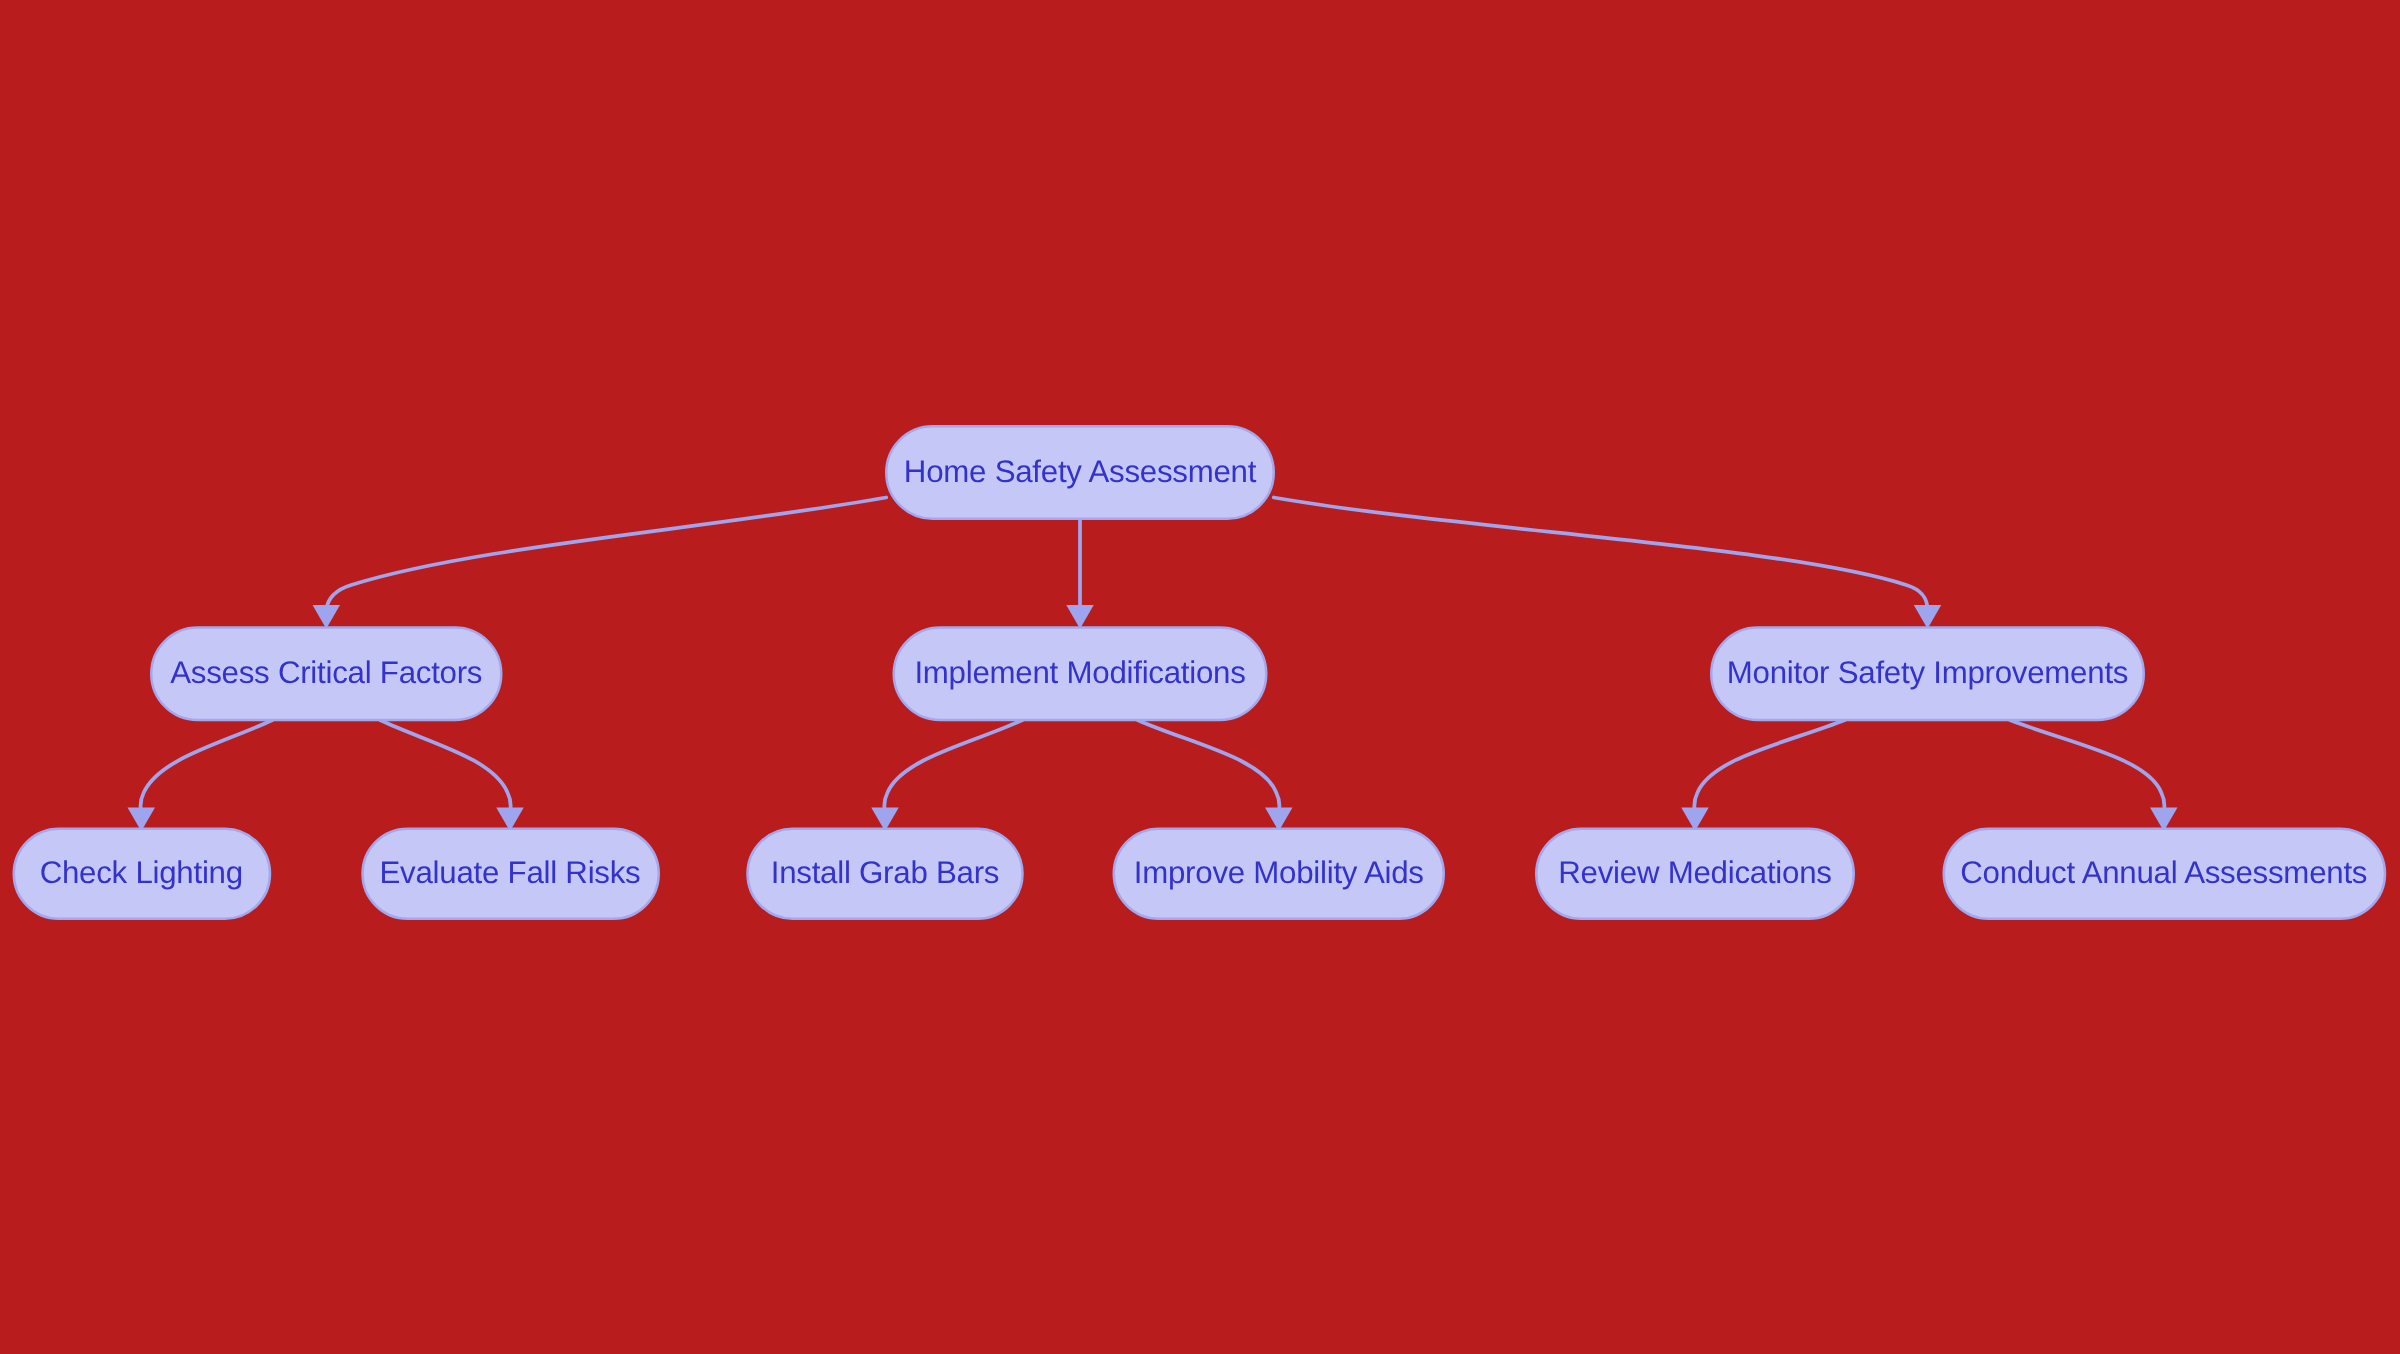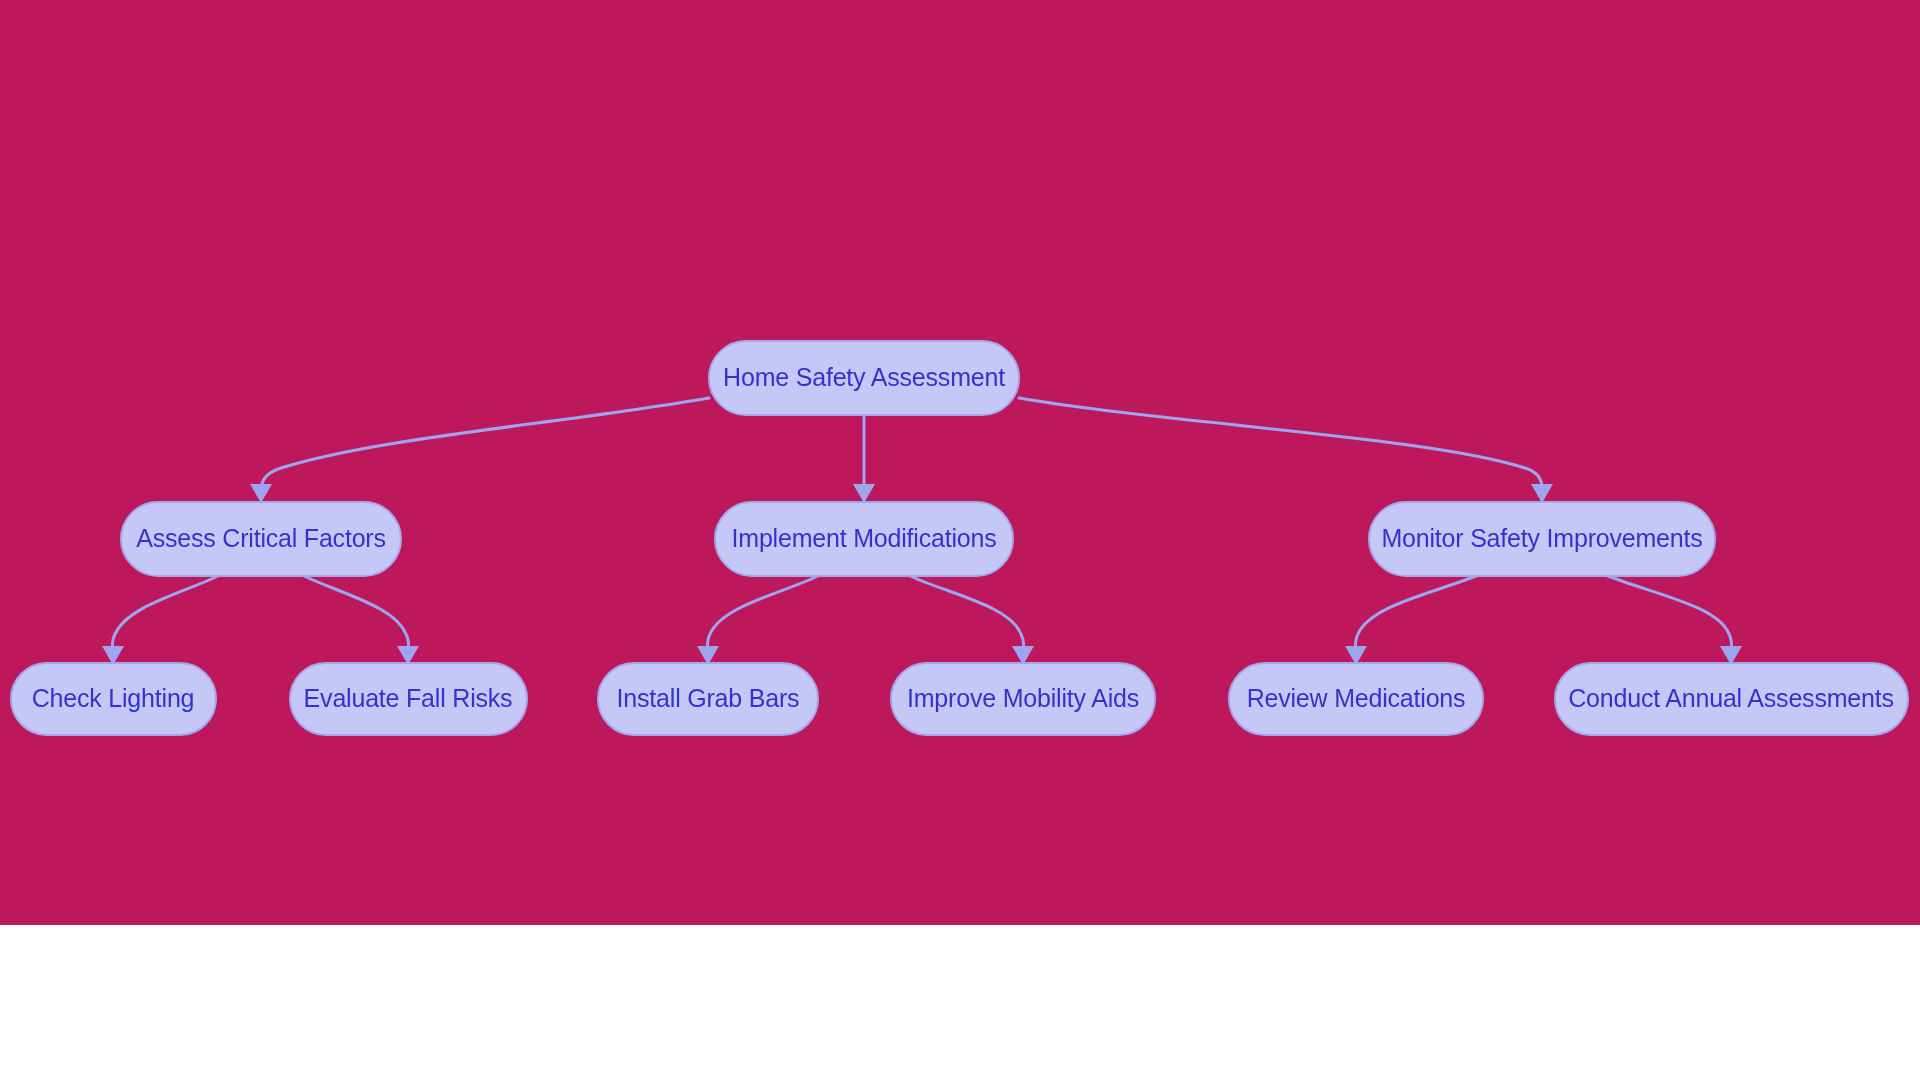--- a/index.html
+++ b/index.html
@@ -9,22 +9,22 @@
   }
   body {
     width: 1920px;
     height: 1083px;
     overflow: hidden;
     font-family: "Liberation Sans", sans-serif;
   }
   #flowchart-root {
     position: relative;
     width: 1920px;
-    height: 925px;
-    background: #be185d;
+    height: 1083px;
+    background: #b91c1c;
   }
   svg.diagram-canvas {
     position: absolute;
     top: 0;
     left: 0;
     width: 1920px;
     height: 1083px;
     display: block;
   }
   .node-shape {

